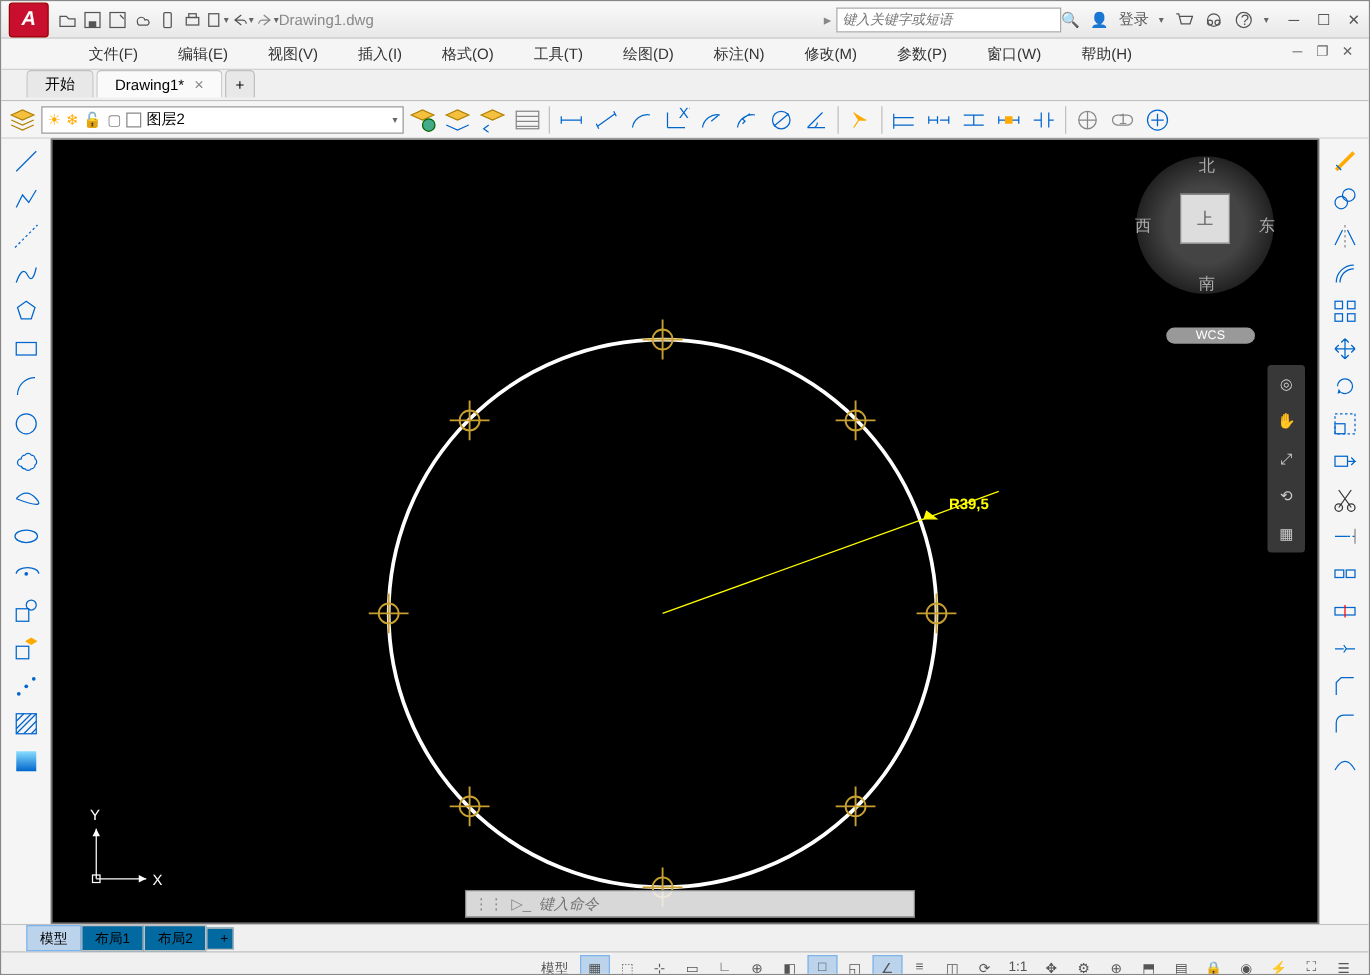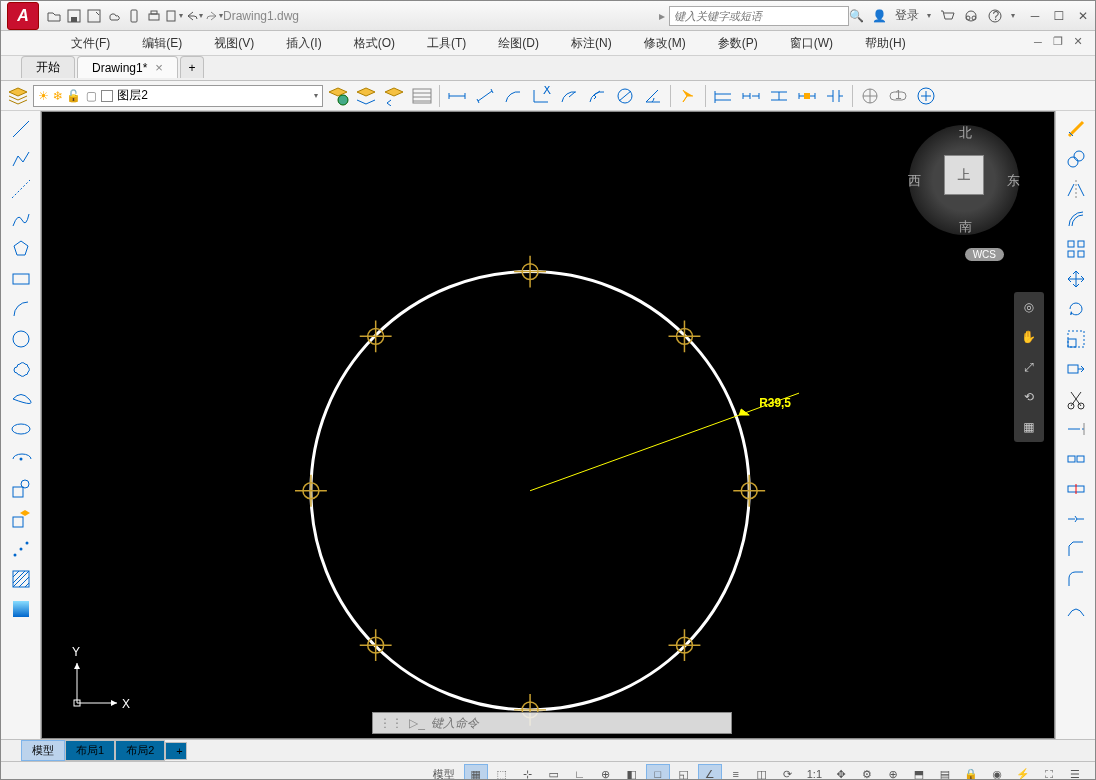--- a/index.html
+++ b/index.html
@@ -32,21 +32,21 @@
 .left-tools .lt{width:30px;height:28px;display:flex;align-items:center;justify-content:center;cursor:pointer;border:1px solid transparent}
 .right-tools{width:40px;background:#f5f5f5;border-left:1px solid #c0c0c0;display:flex;flex-direction:column;align-items:center;padding-top:4px;gap:2px}
 .right-tools .rt{width:30px;height:28px;display:flex;align-items:center;justify-content:center;cursor:pointer;border:1px solid transparent}
 .canvas-wrap{flex:1;position:relative;background:#000;border:1px solid #888}
 .canvas{width:100%;height:100%}
 .viewcube{position:absolute;top:8px;right:30px;width:120px;height:120px}
 .vc-ring{width:110px;height:110px;border-radius:50%;background:radial-gradient(circle,#444 40%,#222 70%);position:absolute;top:5px;left:5px}
 .vc-face{position:absolute;top:35px;left:40px;width:40px;height:40px;background:#ddd;border:1px solid #888;display:flex;align-items:center;justify-content:center;color:#555;font-size:13px}
 .vc-n,.vc-s,.vc-e,.vc-w{position:absolute;color:#aaa;font-size:13px}
 .vc-n{top:4px;left:55px}.vc-s{bottom:4px;left:55px}.vc-e{right:4px;top:52px}.vc-w{left:4px;top:52px}
-.wcs-badge{position:absolute;top:136px;right:50px;background:#999;color:#fff;padding:1px 8px;border-radius:8px;font-size:10px}
+.wcs-badge{position:absolute;top:150px;right:50px;background:#999;color:#fff;padding:1px 24px;border-radius:8px;font-size:10px}
 .nav-bar{position:absolute;right:10px;top:180px;width:30px;background:rgba(80,80,80,0.7);border-radius:3px;padding:4px 0;display:flex;flex-direction:column;align-items:center;gap:8px}
 .nav-bar .nb{width:22px;height:22px;color:#ccc;display:flex;align-items:center;justify-content:center;cursor:pointer}
 .ucs{position:absolute;bottom:20px;left:20px}
 .cmd-line{position:absolute;bottom:4px;left:330px;width:360px;height:22px;background:rgba(240,240,240,0.9);border:1px solid #888;display:flex;align-items:center;padding:0 6px;gap:6px}
 .cmd-line input{flex:1;border:none;background:transparent;font-style:italic;color:#888;outline:none}
 .layout-tabs{height:22px;background:#f0f0f0;display:flex;align-items:center;border-top:1px solid #c0c0c0;padding-left:20px}
 .ltab{padding:2px 10px;border:1px solid #c0c0c0;background:#0369a1;cursor:pointer;font-size:11px}
 .ltab.active{background:#bcd3ec;border-color:#7eb4ea}
 .ltab.plus{width:20px;text-align:center}
 .statusbar{height:25px;background:#f0f0f0;border-top:1px solid #c0c0c0;display:flex;align-items:center;justify-content:flex-end;padding:0 8px;gap:2px}

